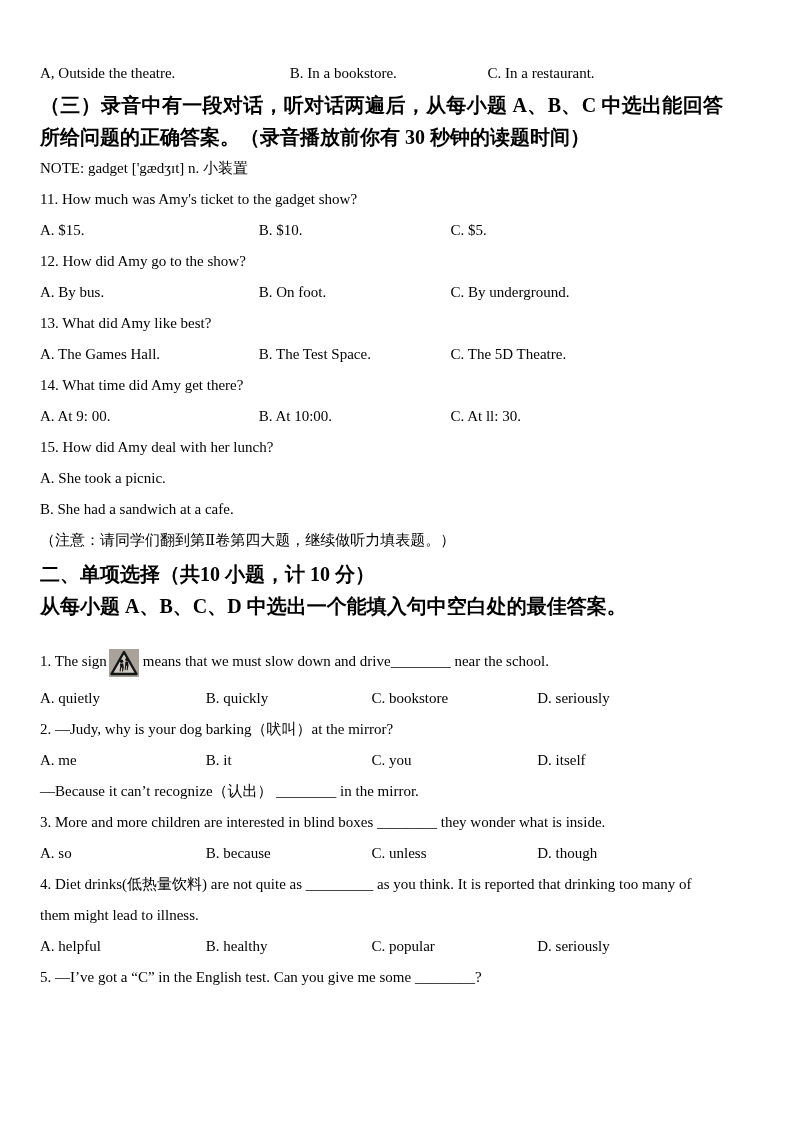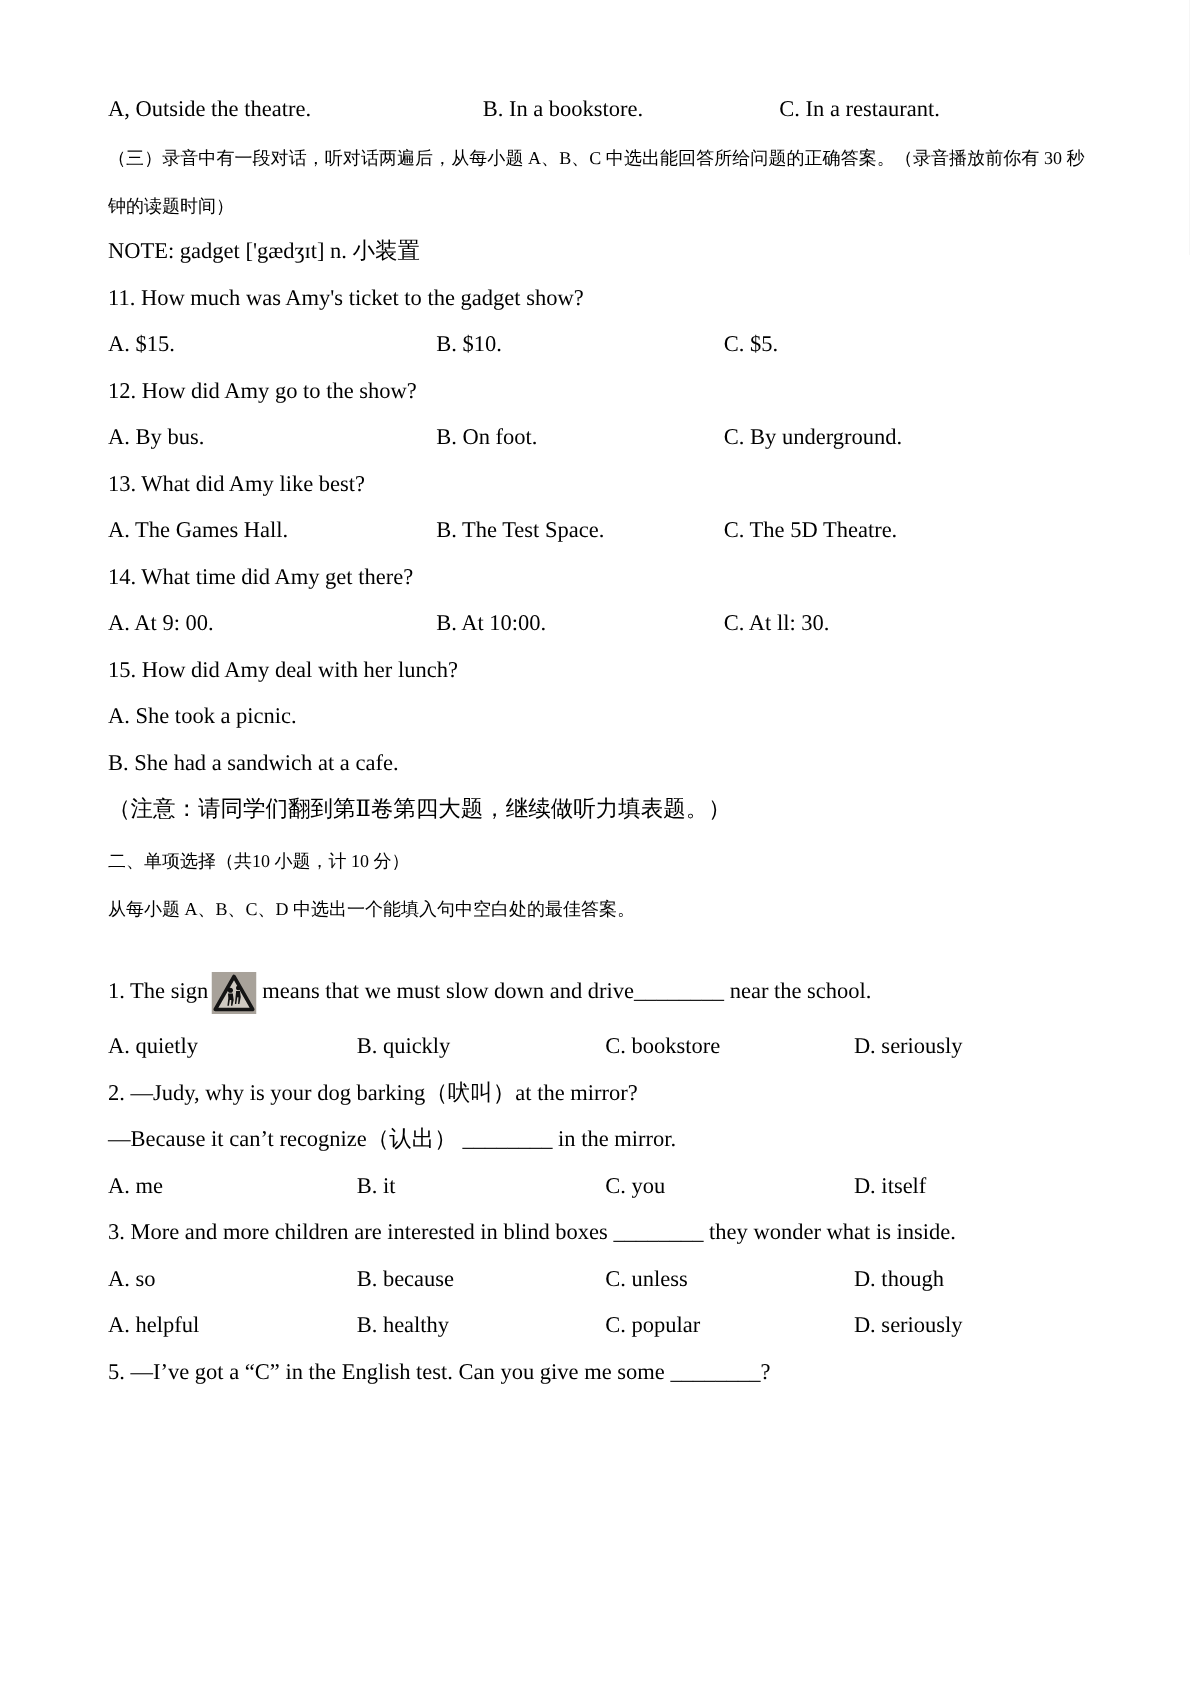--- a/index.html
+++ b/index.html
@@ -2,29 +2,29 @@
 <html><head>
 <meta charset="utf-8">
 <style>
   * { margin: 0; padding: 0; box-sizing: border-box; }
   html, body { background: #e8e8e8; }
   .page {
     width: 793px;
     height: 1122px;
     margin: 0 auto;
     background: #ffffff;
-    padding: 58px 70px 0 72px;
+    padding: 58px 70px 0 40px;
     font-family: "Liberation Serif", "DejaVu Serif", serif;
     font-size: 15px;
     color: #000000;
   }
   .line { line-height: 31px; }
   .bold-cn {
-    font-weight: normal;
-    font-size: 12px;
+    font-weight: bold;
+    font-size: 20px;
     line-height: 32px;
     font-family: "Liberation Serif", "DejaVu Serif", serif;
   }
   .heading { text-align: justify; }
   
   .opts3 .o1 { display: inline-block; width: 215px; }
   .opts3 .o2 { display: inline-block; width: 188px; }
   .opts3.opts-top .o1 { width: 246px; }
   .opts3.opts-top .o2 { width: 194px; }
   
@@ -102,36 +102,37 @@
       </svg></span><span>means that we must slow down and drive________ near the school.</span>
   </p>
   <p class="line opts4">
     <span class="o1">A. quietly</span>
     <span class="o2">B. quickly</span>
     <span class="o3">C. bookstore</span>
     <span class="o4">D. seriously</span>
   </p>
 
   <p class="line">2. —Judy, why is your dog barking（吠叫）at the mirror?</p>
-  <p class="line">—Because it can’t recognize（认出） ________ in the mirror.</p>
   <p class="line opts4">
     <span class="o1">A. me</span>
     <span class="o2">B. it</span>
     <span class="o3">C. you</span>
     <span class="o4">D. itself</span>
   </p>
+  <p class="line">—Because it can’t recognize（认出） ________ in the mirror.</p>
 
   <p class="line">3. More and more children are interested in blind boxes ________ they wonder what is inside.</p>
   <p class="line opts4">
     <span class="o1">A. so</span>
     <span class="o2">B. because</span>
     <span class="o3">C. unless</span>
     <span class="o4">D. though</span>
   </p>
 
+  <p class="line">4. Diet drinks(低热量饮料) are not quite as _________ as you think. It is reported that drinking too many of them might lead to illness.</p>
   <p class="line opts4">
     <span class="o1">A. helpful</span>
     <span class="o2">B. healthy</span>
     <span class="o3">C. popular</span>
     <span class="o4">D. seriously</span>
   </p>
 
   <p class="line">5. —I’ve got a “C” in the English test. Can you give me some ________?</p>
 
 </div>

